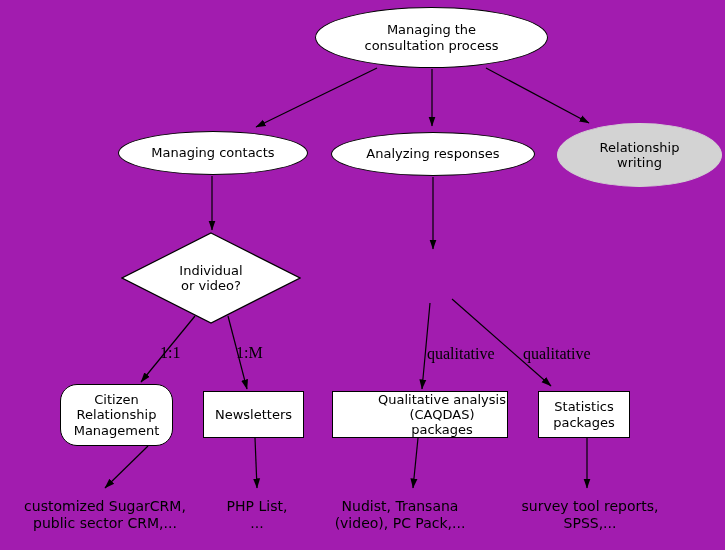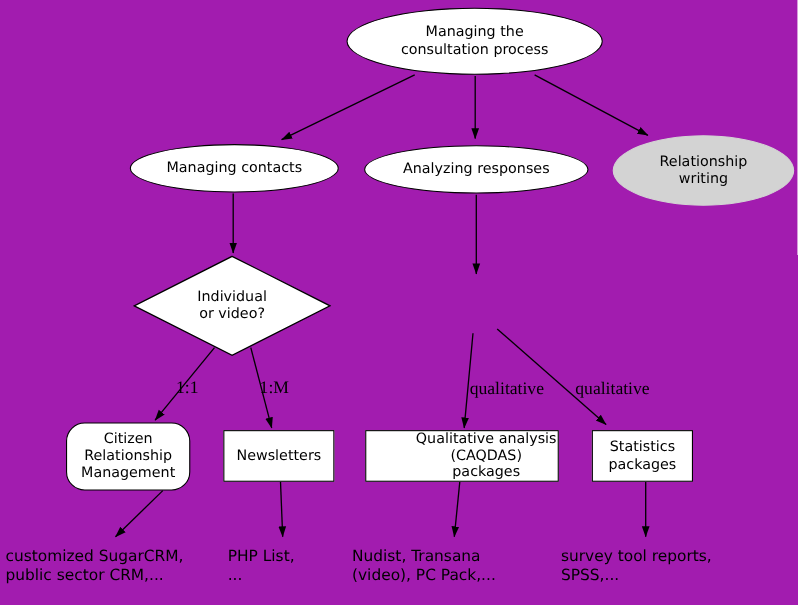--- a/index.html
+++ b/index.html
@@ -64,21 +64,21 @@
     stroke-width: 1.2;
   }
   .diamond .label {
     position: relative;
     z-index: 1;
     white-space: pre-line;
   }
   .leaf {
     position: absolute;
     z-index: 2;
-    text-align: left;
+    text-align: center;
     white-space: pre-line;
     font-size: 14px;
     line-height: 1.22;
   }
   .edge-label {
     position: absolute;
     z-index: 3;
     font-family: "Liberation Serif", "DejaVu Serif", serif;
     font-size: 16px;
     line-height: 1;

